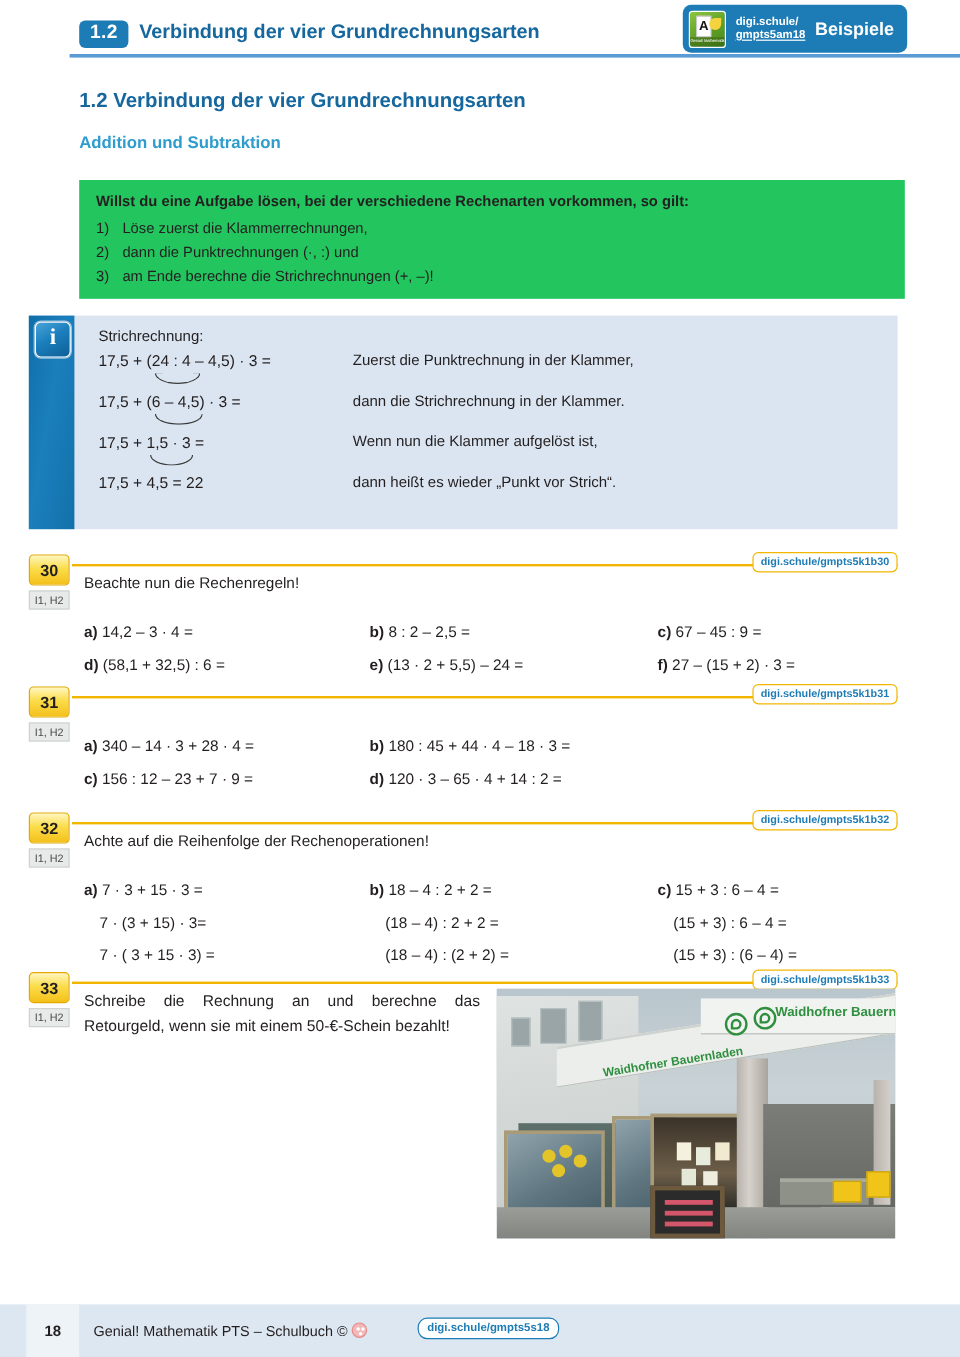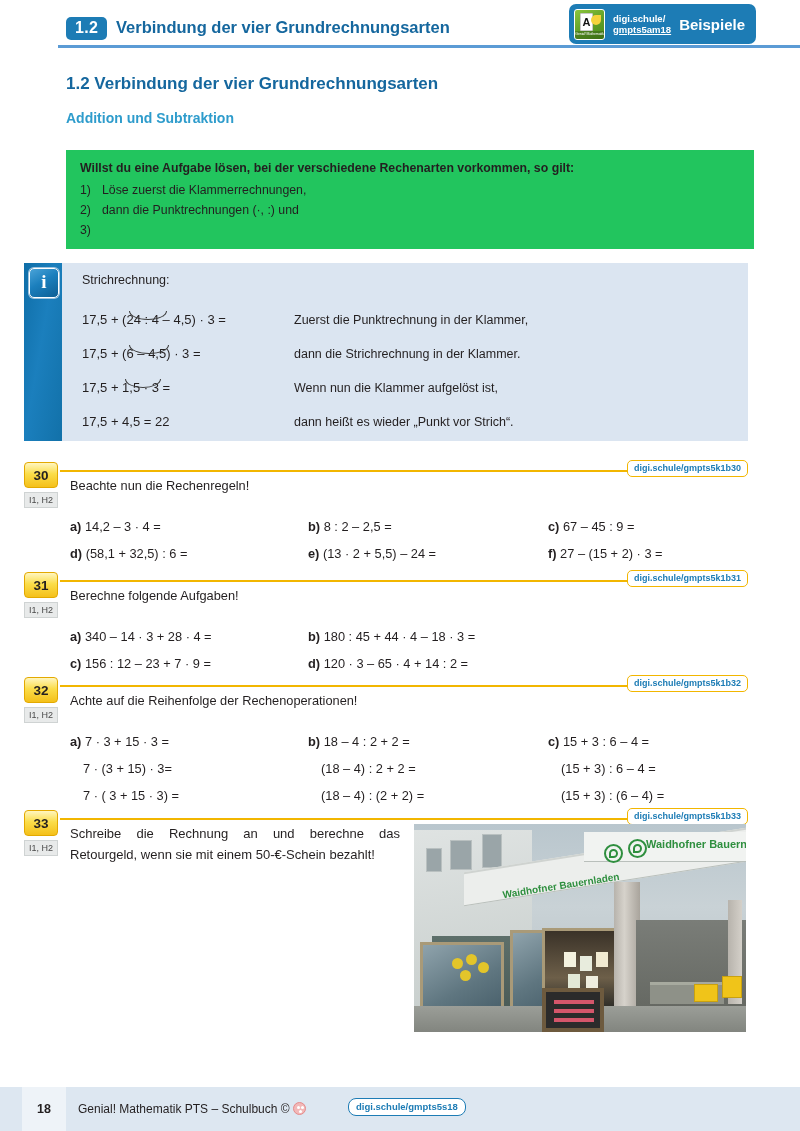--- a/index.html
+++ b/index.html
@@ -187,21 +187,21 @@
   }
   .ib-label {
     font-size: 12.5px;
     color: #231f20;
     margin-bottom: 6px;
   }
   .ib-row {
     position: relative;
     display: flex;
     height: 34px;
-    align-items: flex-end;
+    align-items: flex-start;
   }
   .ib-left {
     width: 212px;
     flex: 0 0 212px;
     font-size: 13px;
     position: relative;
   }
   .ib-right { font-size: 12.5px; }
   .arc {
     position: absolute;
@@ -413,20 +413,21 @@
   <div class="rb-item">
     <span class="rb-num">1)</span>
     <span>Löse zuerst die Klammerrechnungen,</span>
   </div>
   <div class="rb-item">
     <span class="rb-num">2)</span>
     <span>dann die Punktrechnungen (·, :) und</span>
   </div>
   <div class="rb-item">
     <span class="rb-num">3)</span>
+    <span>am Ende berechne die Strichrechnungen (+, –)!</span>
   </div>
 </div>
 
 <div class="infobox">
   <div class="bluebar">
     <div class="ico-info"></div>
   </div>
   <div class="ib-body">
     <div class="ib-label">Strichrechnung:</div>
 
@@ -478,21 +479,20 @@
     </div>
   </div>
 </div>
 
 <div class="ex" style="top:580px;">
   <div class="ex-top"></div>
   <div class="numbadge">31</div>
   <div class="comp">I1, H2</div>
   <div class="digibadge">digi.schule/gmpts5k1b31</div>
   <div class="ex-body">
-    <div class="ex-prompt">Berechne folgende Aufgaben!</div>
     <div class="ex-grid">
       <div class="ex-col" style="width:238px">
         <div class="ex-item"><b>a)</b> <span>340 – 14 · 3 + 28 · 4 =</span></div>
         <div class="ex-item"><b>c)</b> <span>156 : 12 – 23 + 7 · 9 =</span></div>
       </div>
       <div class="ex-col">
         <div class="ex-item"><b>b)</b> <span>180 : 45 + 44 · 4 – 18 · 3 =</span></div>
         <div class="ex-item"><b>d)</b> <span>120 · 3 – 65 · 4 + 14 : 2 =</span></div>
       </div>
     </div>

